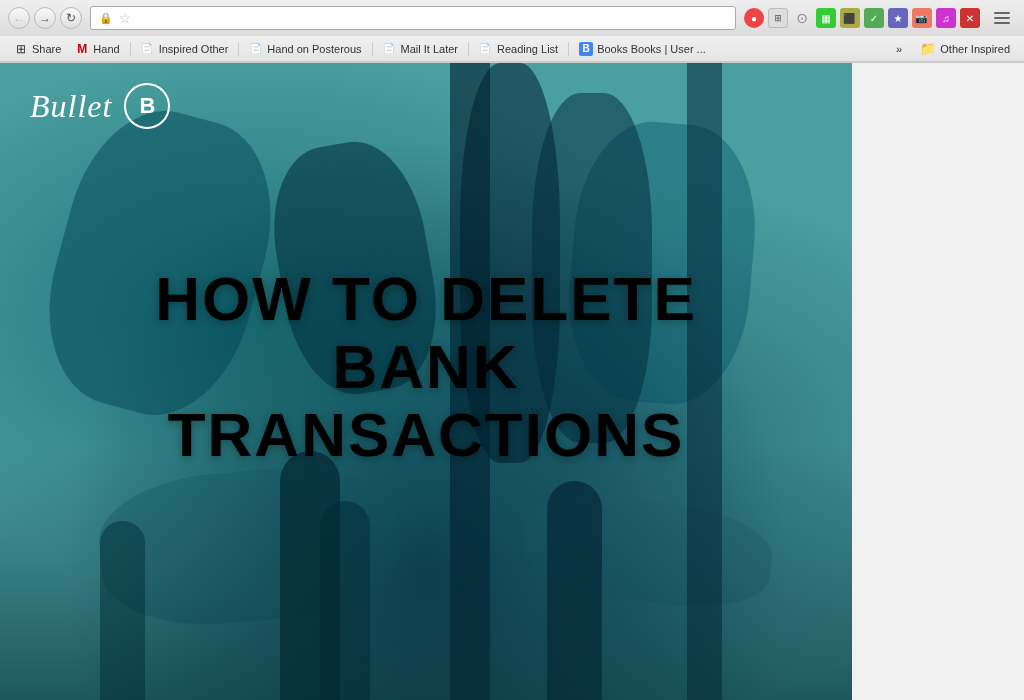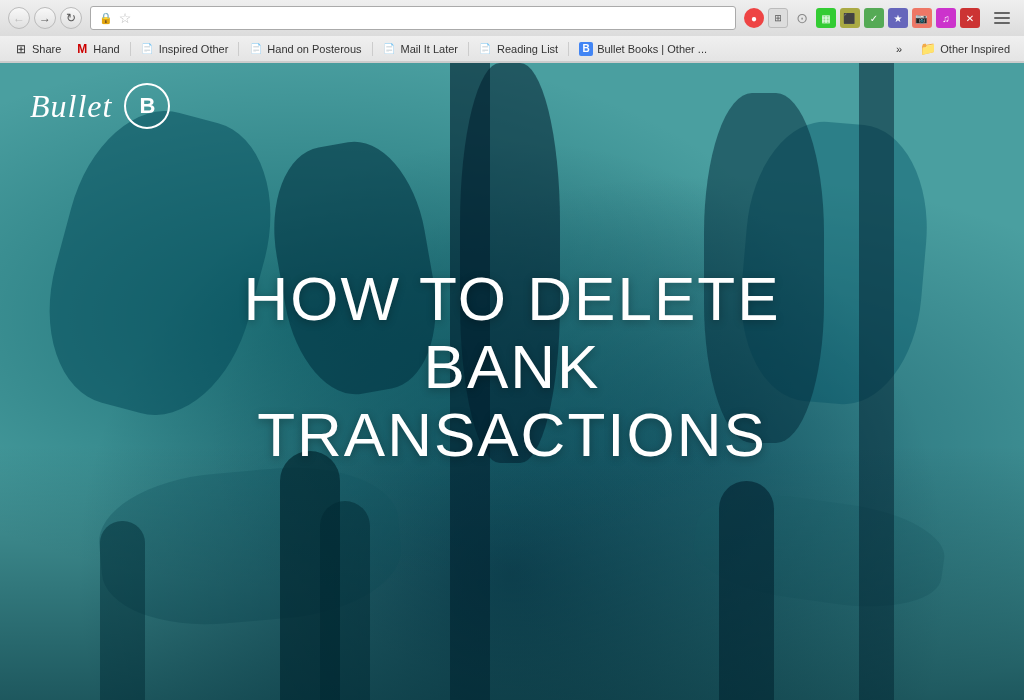--- a/index.html
+++ b/index.html
@@ -120,21 +120,21 @@
     .bookmarks-more {
       margin-left: auto;
       font-size: 11px;
       color: #333;
       cursor: pointer;
       padding: 2px 4px;
     }
 
     
     .website-content {
-      width: 1024px;
+      width: 852px;
       height: 638px;
       position: relative;
       background-color: #3d8c8c;
       overflow: hidden;
     }
 
     
     .bg-image {
       position: absolute;
       top: 0; left: 0; right: 0; bottom: 0;
@@ -207,22 +207,22 @@
       position: absolute;
       top: 50%;
       left: 50%;
       transform: translate(-50%, -50%);
       text-align: center;
       width: 700px;
     }
 
     .hero-title {
       font-size: 62px;
-      font-weight: 400;
-      color: #ffffff;
+      font-weight: 700;
+      color: #000000;
       text-transform: uppercase;
       line-height: 1.1;
       letter-spacing: 2px;
       text-shadow: 0 2px 8px rgba(0,0,0,0.3);
       margin-bottom: 30px;
     }
 
     .hero-subtitle {
       font-size: 16px;
       color: rgba(255,255,255,0.85);
@@ -364,21 +364,21 @@
       <span class="bookmark-icon" style="color:#888;">📄</span>
       <span>Reading List</span>
     </div>
 
     <div class="bookmark-divider"></div>
 
     <div class="bookmark-item">
       <span class="bookmark-icon">
         <div class="bullet-b">B</div>
       </span>
-      <span>Bullet Books | Other ...</span>
+      <span>Books Books | User ...</span>
     </div>
 
     <div class="bookmarks-more">»</div>
 
     <div class="bookmark-item" style="margin-left:6px;">
       <span class="folder-icon">📁</span>
       <span>Other Inspired</span>
     </div>
   </div>
 </div>

